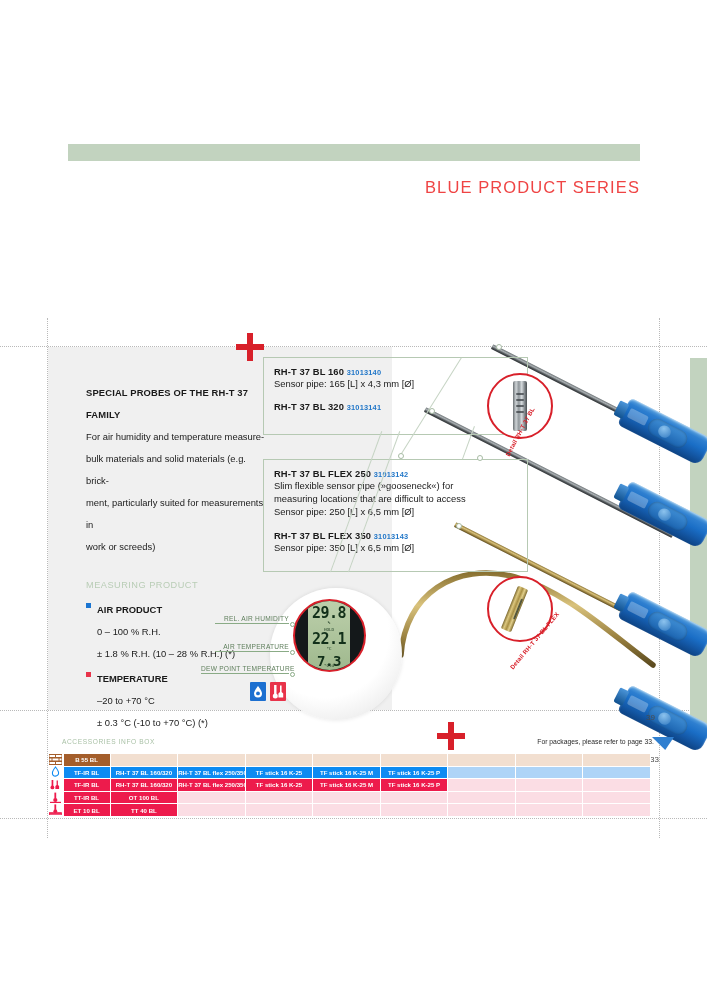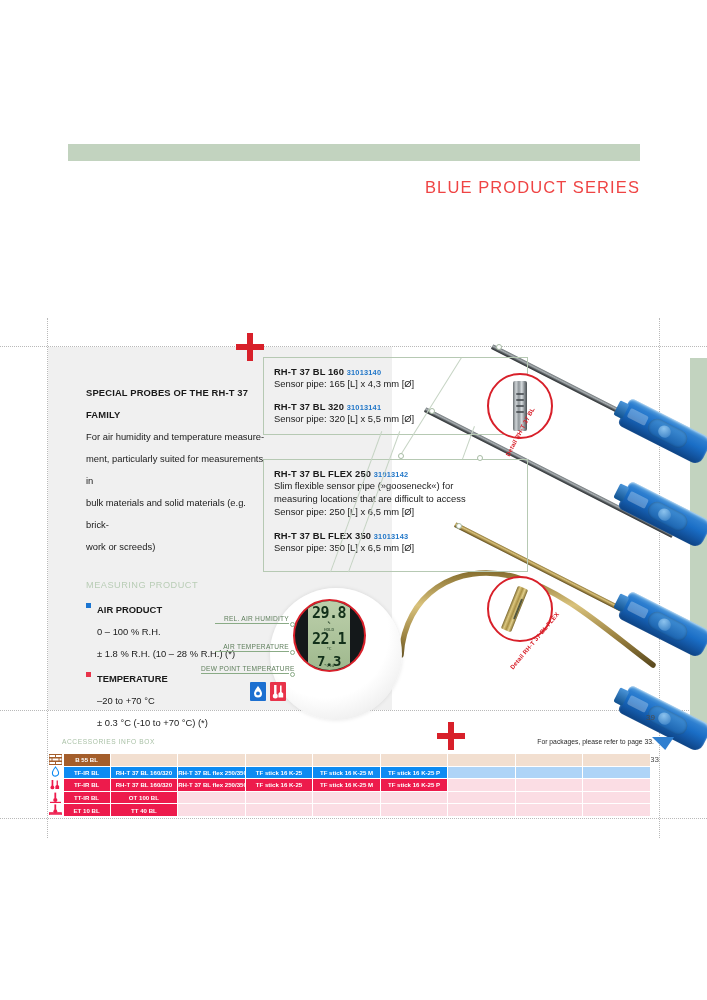--- a/index.html
+++ b/index.html
@@ -432,22 +432,22 @@
 <div class="guide-v" style="left:47px; top:318px; height:520px;"></div>
 <div class="guide-v" style="left:659px; top:318px; height:520px;"></div>
 
 <div class="content-panel"></div>
 <div class="content-panel-white"></div>
 <div class="right-strip"></div>
 
 <div class="left-col">
   <div class="lead-title">SPECIAL PROBES OF THE RH-T 37 FAMILY</div>
   <div class="lead-body">For air humidity and temperature measure-</div>
+  <div class="lead-body">bulk materials and solid materials (e.g. brick-</div>
   <div class="lead-body">ment, particularly suited for measurements in</div>
-  <div class="lead-body">bulk materials and solid materials (e.g. brick-</div>
   <div class="lead-body">work or screeds)</div>
 
   <div class="section-head">MEASURING PRODUCT</div>
 
   <div class="range-row">
     <span class="sq sq-blue"></span>
     <span>AIR PRODUCT</span>
   </div>
   <div class="range-val">0 – 100 % R.H.</div>
   <div class="range-val">± 1.8 % R.H. (10 – 28 % R.H.) (*)</div>
@@ -503,21 +503,20 @@
   <div class="prod-name">
     <span>RH-T 37 BL 160</span>
     <span class="prod-code">31013140</span>
   </div>
   <div class="prod-desc">Sensor pipe: 165 [L] x 4,3 mm [Ø]</div>
   <div class="prod-gap"></div>
   <div class="prod-name">
     <span>RH-T 37 BL 320</span>
     <span class="prod-code">31013141</span>
   </div>
-  <div class="prod-desc">Sensor pipe: 320 [L] x 5,5 mm [Ø]</div>
 </div>
 
 <div class="prod-box" id="prod-box-2">
   <div class="prod-name">
     <span>RH-T 37 BL FLEX 250</span>
     <span class="prod-code">31013142</span>
   </div>
   <div class="prod-desc">Slim flexible sensor pipe (»gooseneck«) for</div>
   <div class="prod-desc">measuring locations that are difficult to access</div>
   <div class="prod-desc">Sensor pipe: 250 [L] x 6,5 mm [Ø]</div>

